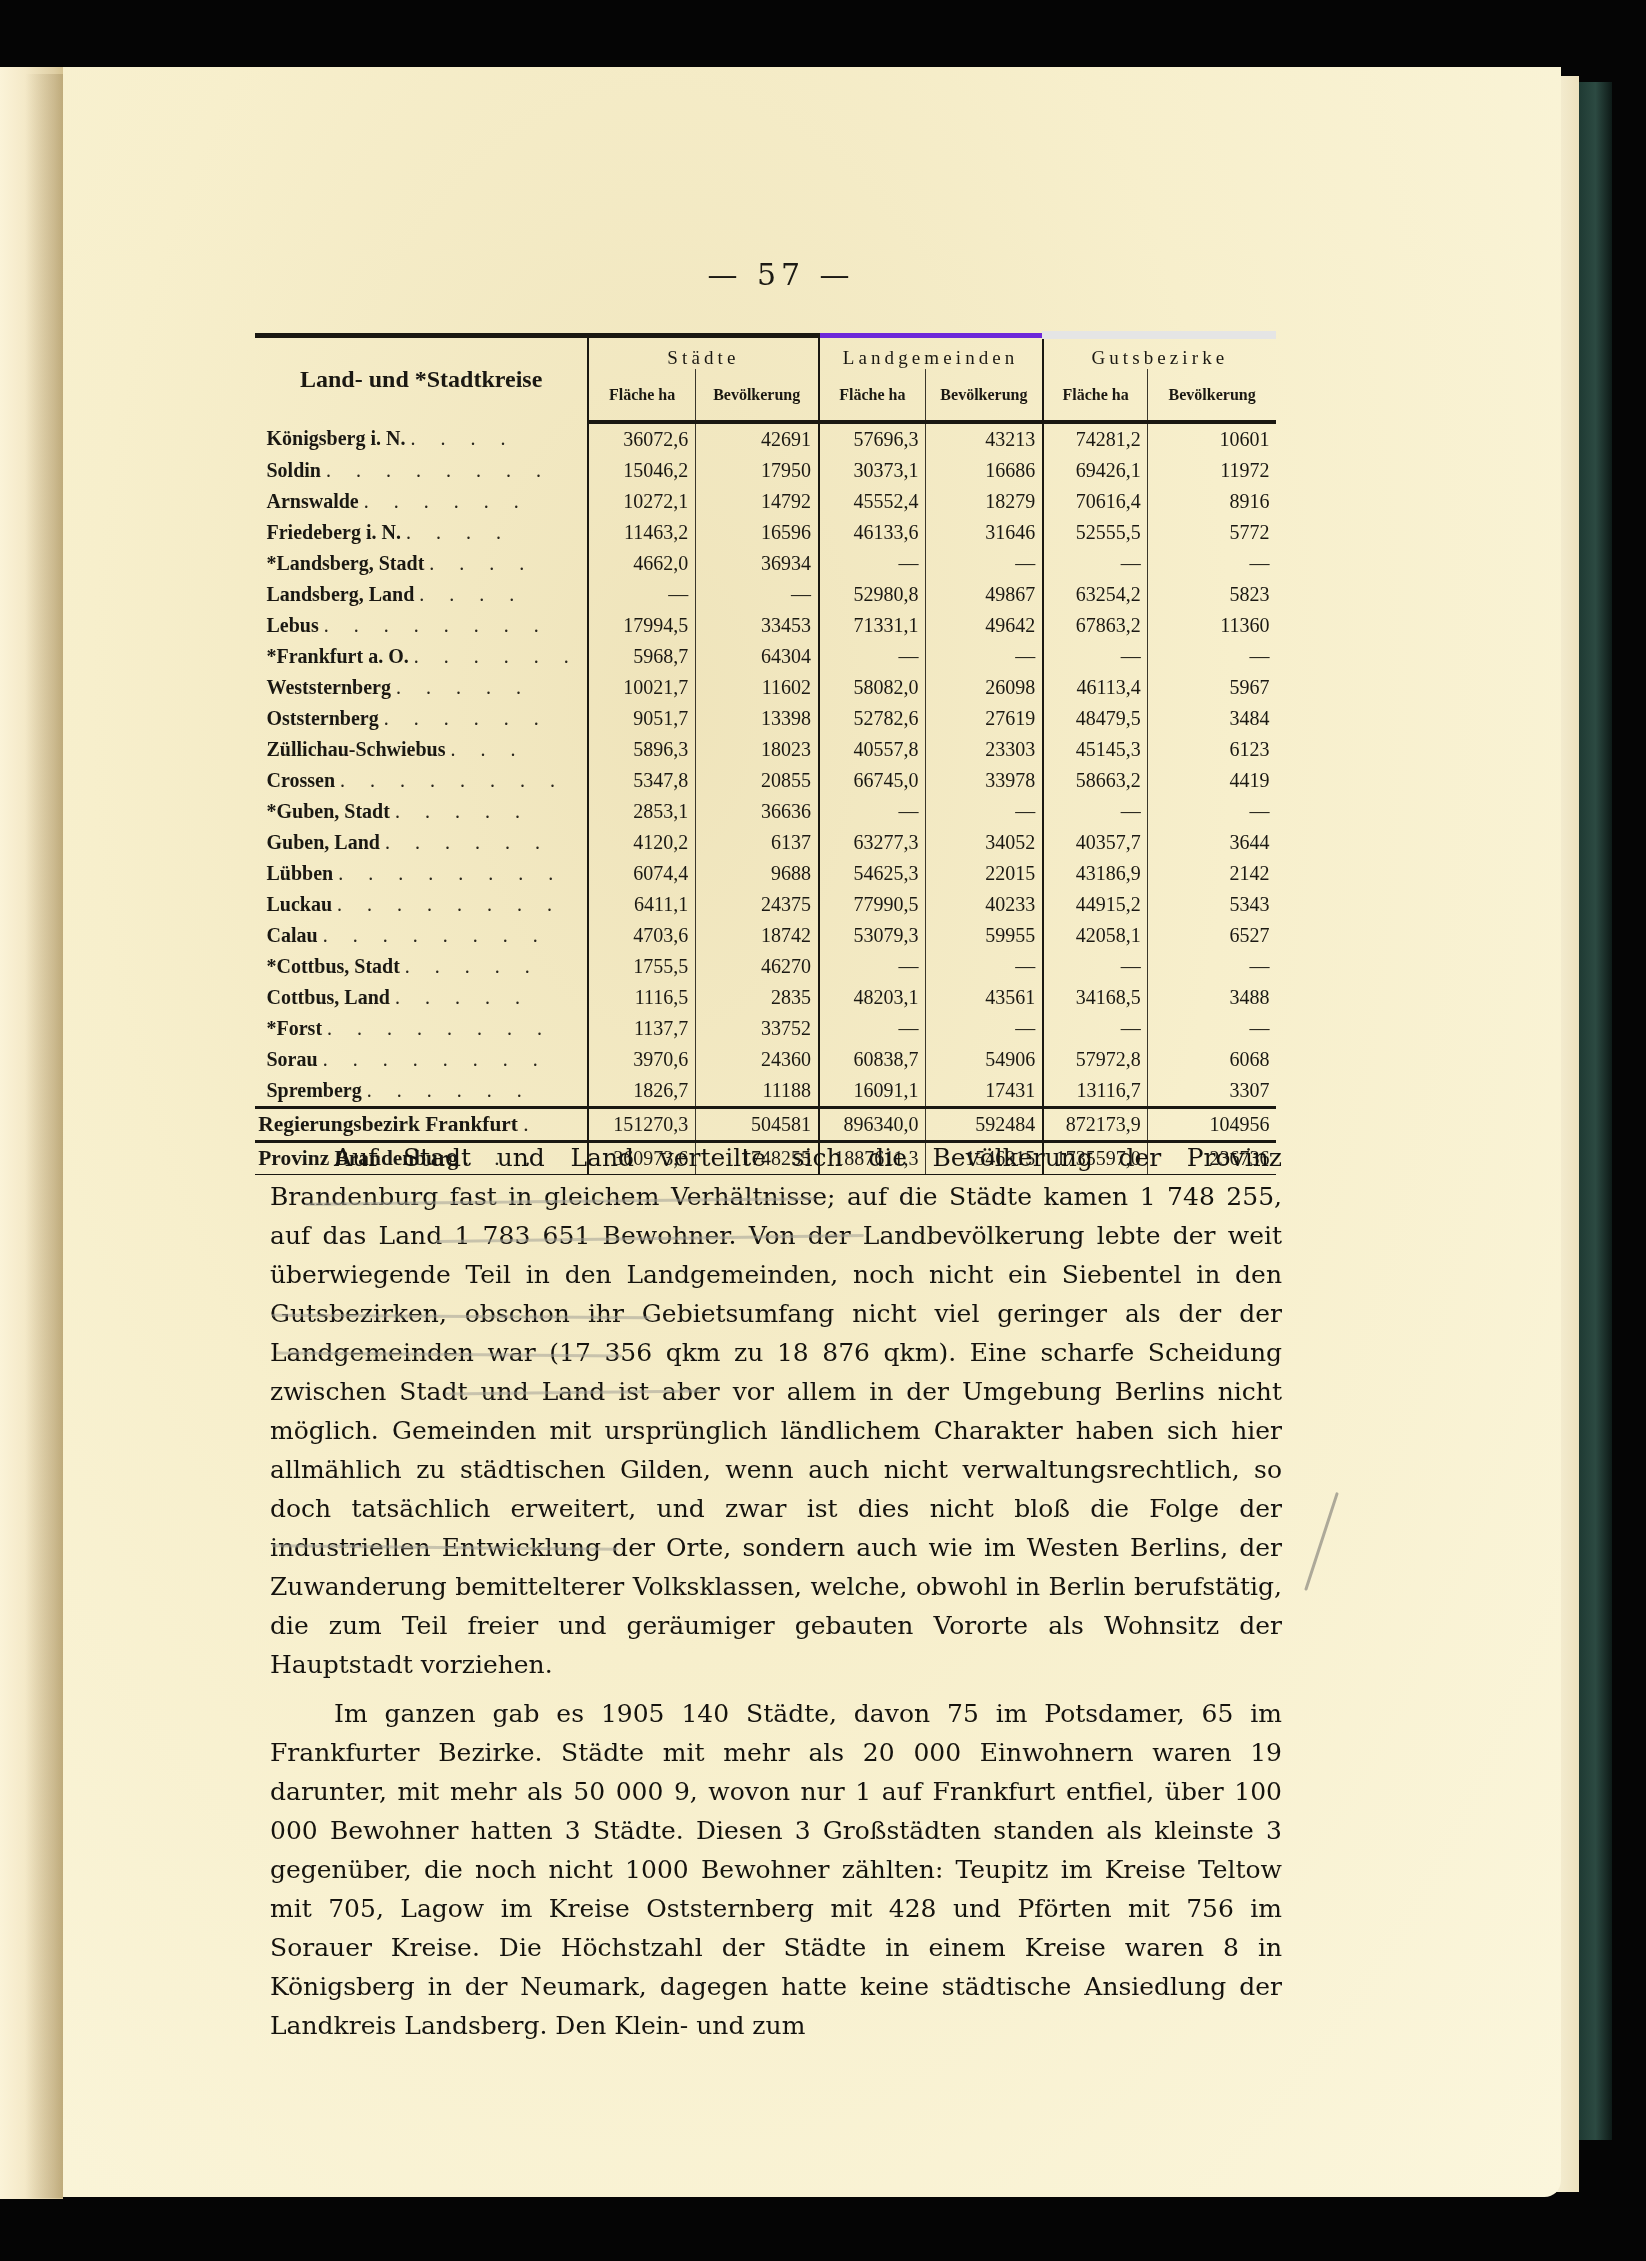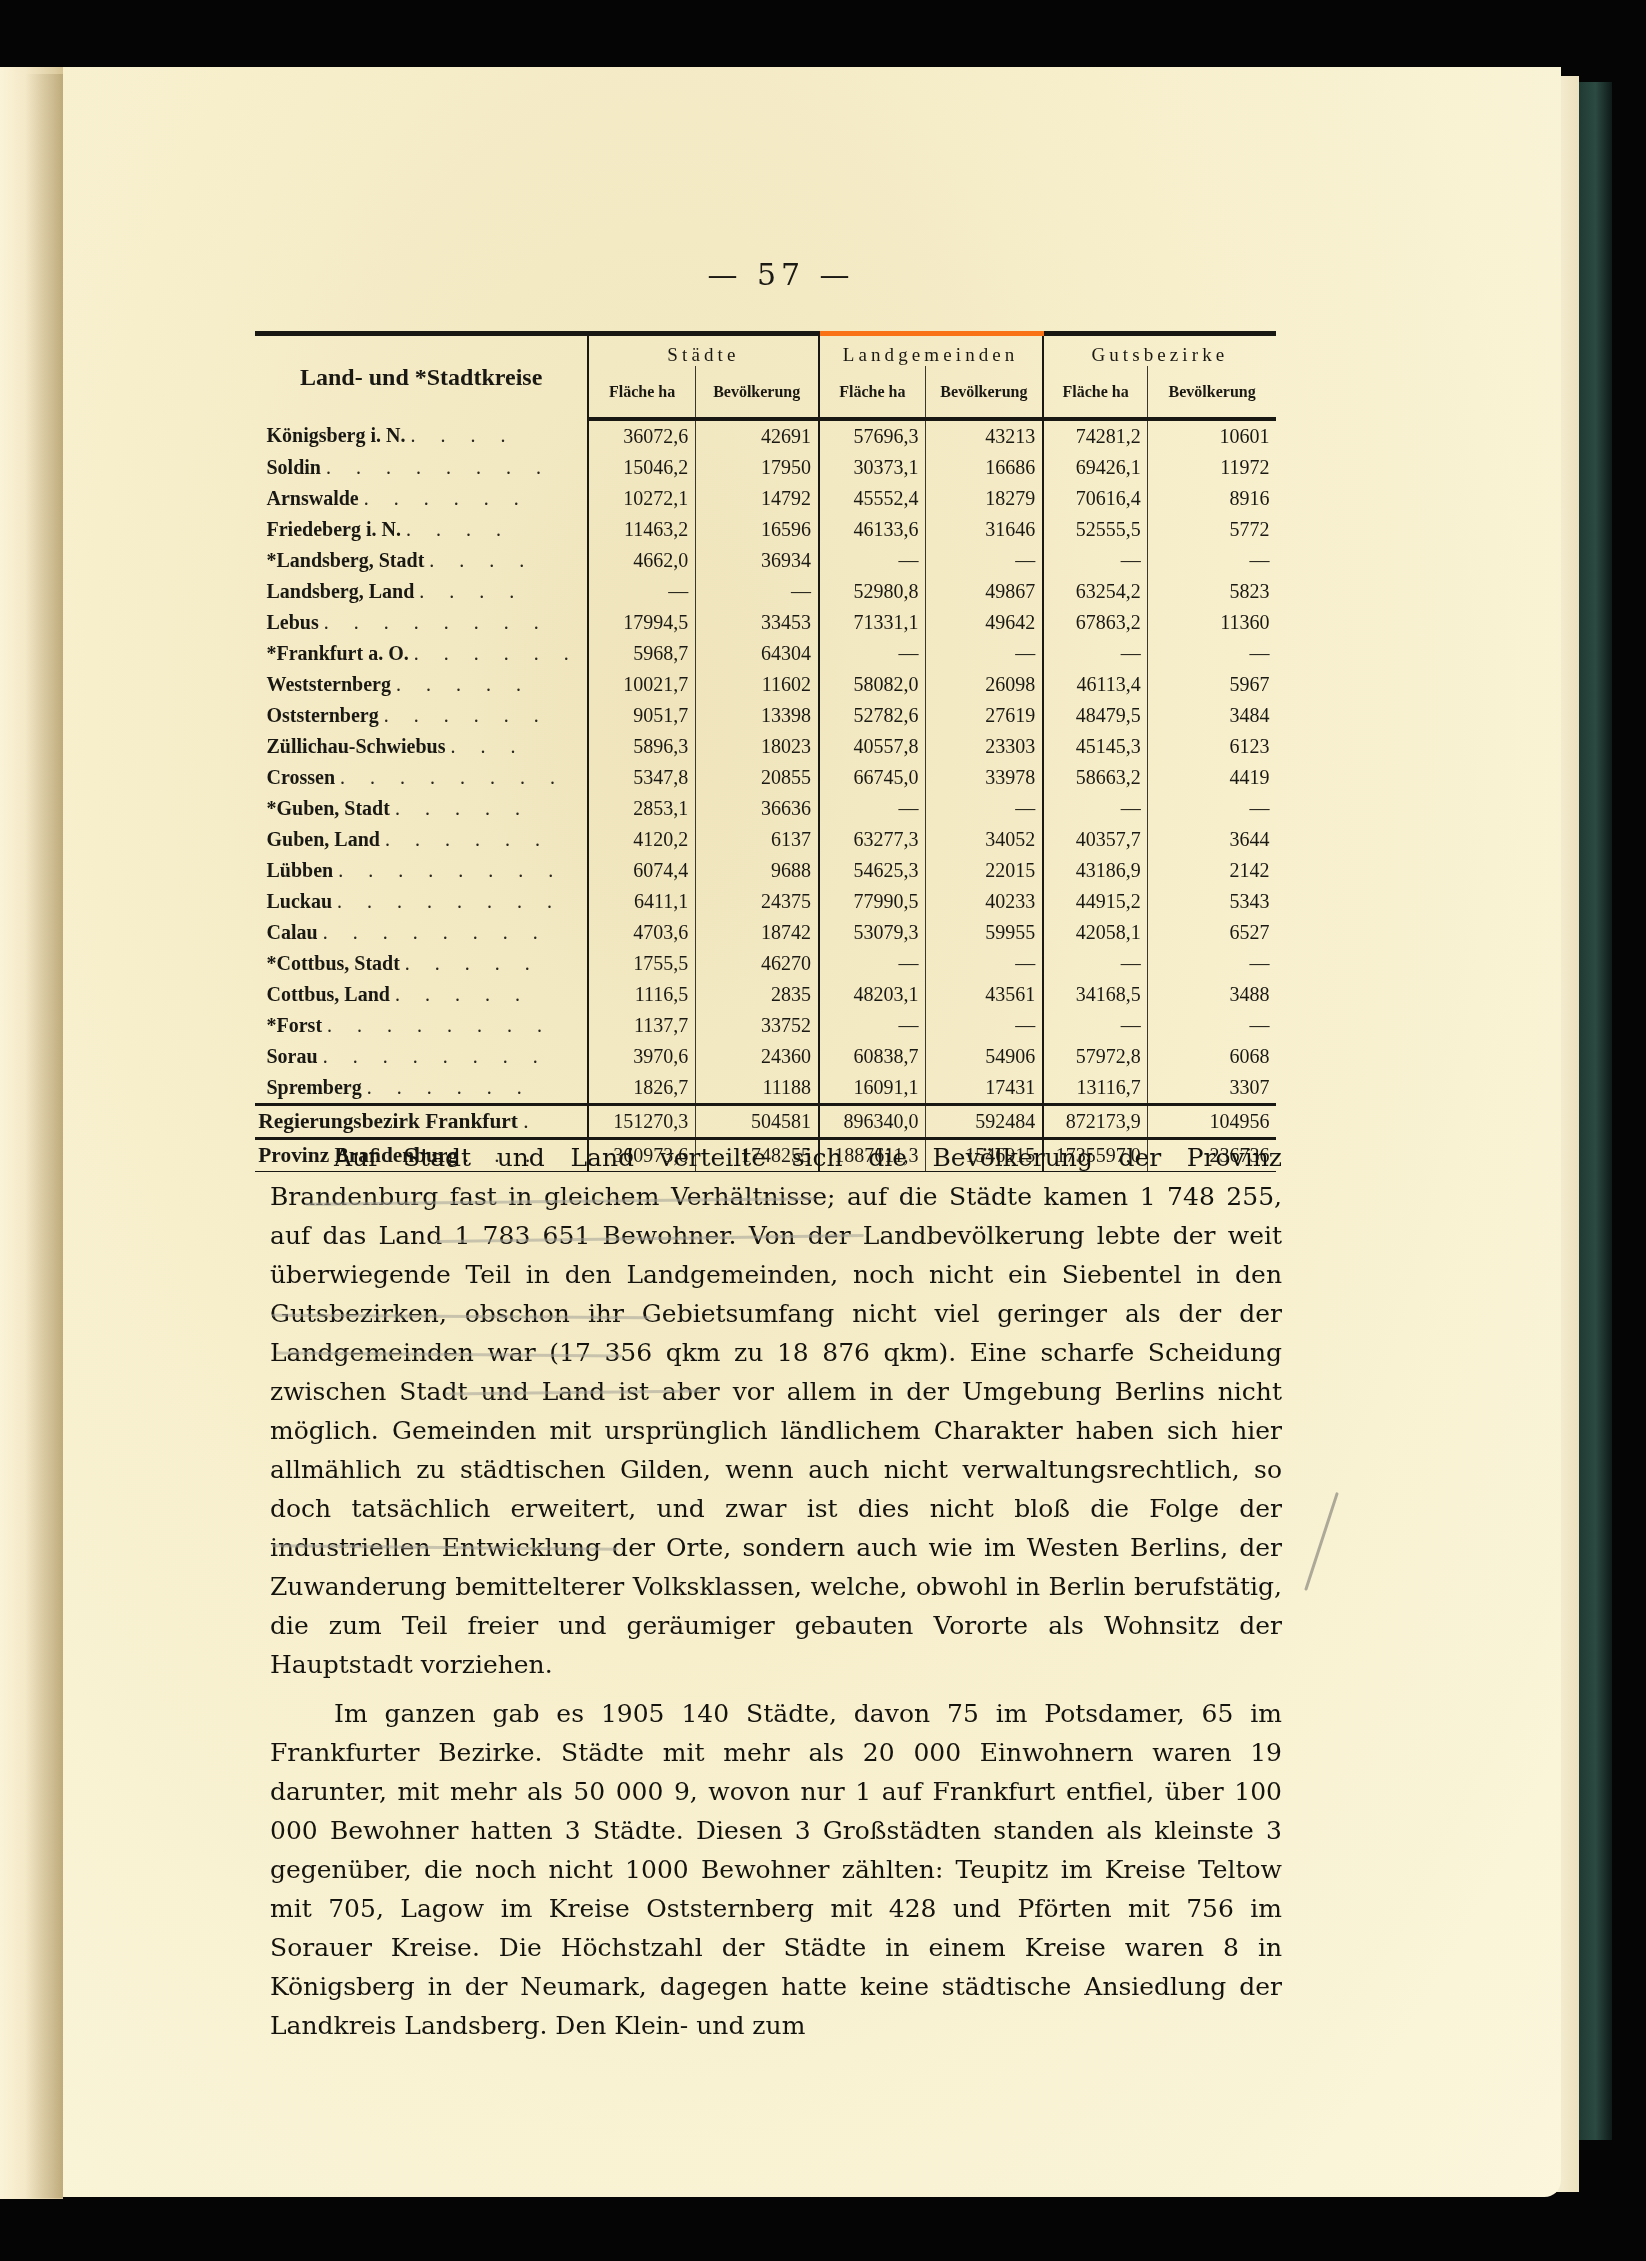--- a/index.html
+++ b/index.html
@@ -102,22 +102,22 @@
     <col style="width:123px">
     <col style="width:107px">
     <col style="width:117px">
     <col style="width:105px">
     <col style="width:128px">
   </colgroup>
   <tbody id="tbody">
     <tr class="rule-top">
       <th rowspan="2" class="th-kreise" style="border-top:5px solid #1a1812;">Land- und *Stadtkreise</th>
       <th colspan="2" class="th-group col-sep-heavy" style="border-top:5px solid #1a1812;">Städte</th>
-      <th colspan="2" class="th-group col-sep-heavy" style="border-top:5px solid #f97316;">Landgemeinden</th>
-      <th colspan="2" class="th-group col-sep-heavy" style="border-top:2px solid #e5e5e5;">Gutsbezirke</th>
+      <th colspan="2" class="th-group col-sep-heavy" style="border-top:5px solid #6d28d9;">Landgemeinden</th>
+      <th colspan="2" class="th-group col-sep-heavy" style="border-top:8px solid #e5e5e5;">Gutsbezirke</th>
     </tr>
     <tr class="header-bottom">
       <th class="th-sub col-sep-heavy">Fläche ha</th>
       <th class="th-sub col-sep-light">Bevölkerung</th>
       <th class="th-sub col-sep-heavy">Fläche ha</th>
       <th class="th-sub col-sep-light">Bevölkerung</th>
       <th class="th-sub col-sep-heavy">Fläche ha</th>
       <th class="th-sub col-sep-light">Bevölkerung</th>
     </tr>
   <tr class="data-row">

